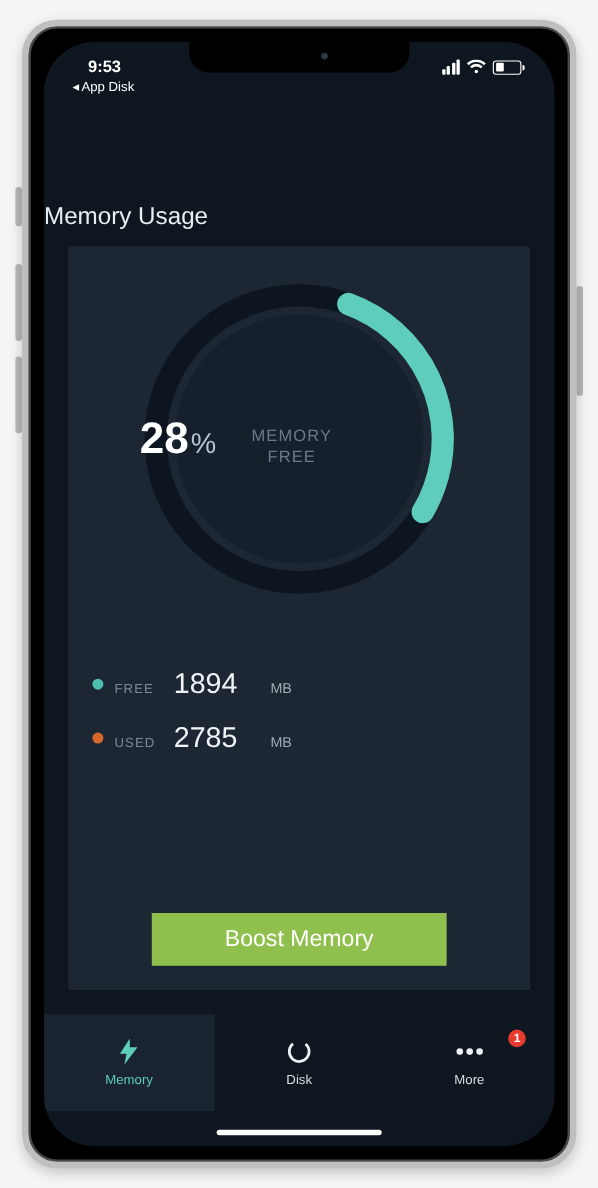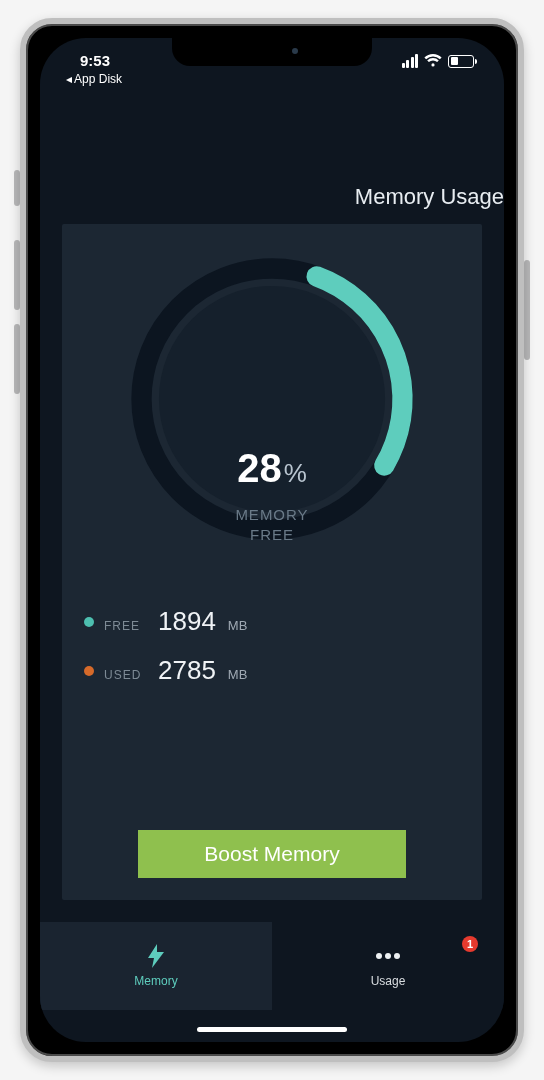--- a/index.html
+++ b/index.html
@@ -116,21 +116,21 @@
     position:absolute;
     left:1.5px; top:1.5px; bottom:1.5px;
     width: 30%;
     background:#fff;
     border-radius:1px;
   }
   .page-title {
     color: #e8edf1;
     font-size: 22px;
     font-weight: 400;
-    text-align: right;
+    text-align: left;
     margin-top: 82px;
   }
   .main-panel {
     position:absolute;
     left: 22px; right: 22px;
     top: 186px;
     bottom: 142px;
     background: #1c2733;
     border-radius: 2px;
   }
@@ -139,24 +139,24 @@
     top: 30px;
     left: 50%;
     transform: translateX(-50%);
     width: 290px; height: 290px;
   }
   .ring-wrap svg { width:100%; height:100%; }
   .ring-center {
     position:absolute;
     left:0; right:0; top:0; bottom:0;
     display:flex;
-    flex-direction:column;
     align-items:center;
-    justify-content:flex-end;
+    justify-content:flex-start;
     color:#fff;
+    gap:32px;
   }
   .ring-percent {
     font-size: 40px;
     font-weight: 600;
     display:flex;
     align-items:baseline;
     gap:2px;
   }
   .ring-percent .pct { font-size: 26px; font-weight: 400; color:#b8c4cf; }
   .ring-label {
@@ -193,21 +193,21 @@
     width: 44px;
   }
   .stat-value {
     font-size:26px;
     font-weight:500;
     color:#f0f3f6;
   }
   .stat-unit {
     font-size:13px;
     color:#9fa9b3;
-    margin-left:2px;
+    margin-left:20px;
   }
   .boost-btn {
     position:absolute;
     left: 76px; right: 76px;
     bottom: 22px;
     height: 48px;
     background:#8fc04e;
     color:#fff;
     font-size:21px;
     font-weight:400;
@@ -356,26 +356,34 @@
       <div class="tab active">
         <div class="tab-icon">
           <svg width="16" height="24" viewBox="0 0 16 24">
             <path d="M9 0L0 14h6l-2 10 12-16H9l0-8z" fill="#5ecdbd"></path>
           </svg>
         </div>
         <span>Memory</span>
       </div>
       <div class="tab">
         <div class="tab-icon">
+          <svg width="22" height="22" viewBox="0 0 22 22">
+            <circle cx="11" cy="11" r="9" fill="none" stroke="#eef1f3" stroke-width="2.5" stroke-dasharray="44 14" transform="rotate(-50 11 11)"></circle>
+          </svg>
+        </div>
+        <span>Disk</span>
+      </div>
+      <div class="tab">
+        <div class="tab-icon">
           <svg width="26" height="8" viewBox="0 0 26 8">
             <circle cx="4" cy="4" r="3" fill="#eef1f3"></circle>
             <circle cx="13" cy="4" r="3" fill="#eef1f3"></circle>
             <circle cx="22" cy="4" r="3" fill="#eef1f3"></circle>
           </svg>
         </div>
-        <span>Usage</span>
+        <span>More</span>
         <div class="badge">1</div>
       </div>
     </div>
 
     <div class="home-indicator"></div>
   </div>
 </div>
 
 </body></html>

